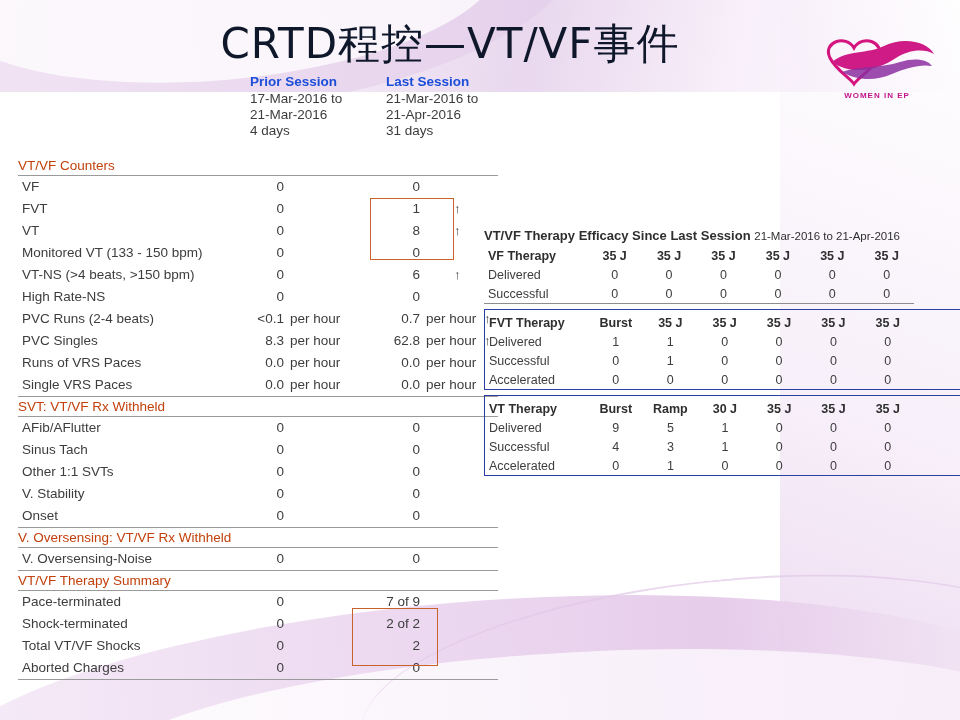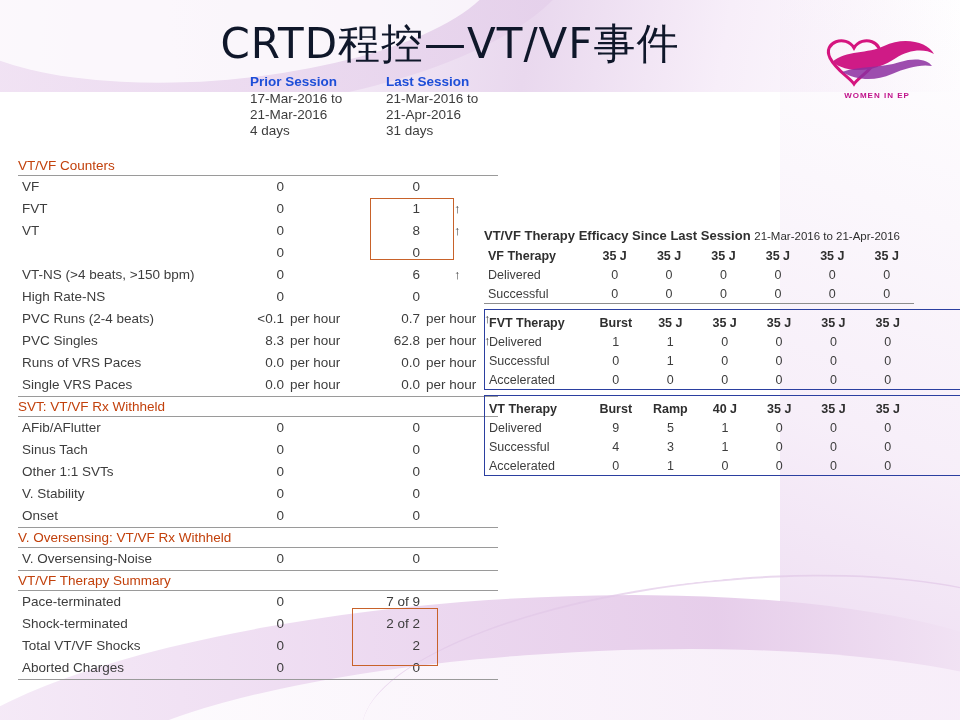--- a/index.html
+++ b/index.html
@@ -153,20 +153,21 @@
         </div>
         <div class="row">
           <span class="lab">VT</span>
           <span class="v1">0</span>
           <span class="u1"></span>
           <span class="v2">8</span>
           <span class="u2"></span>
           <span class="arrA">↑</span>
         </div>
         <div class="row">
+          <span class="lab">Monitored VT (133 - 150 bpm)</span>
           <span class="v1">0</span>
           <span class="u1"></span>
           <span class="v2">0</span>
           <span class="u2"></span>
           <span class="arrA"></span>
         </div>
         <div class="row">
           <span class="lab">VT-NS (&gt;4 beats, &gt;150 bpm)</span>
           <span class="v1">0</span>
           <span class="u1"></span>
@@ -391,21 +392,21 @@
           </tbody>
         </table>
       </div>
       <div class="boxed" style="margin-top: 5px;">
         <table class="grid">
           <tbody>
             <tr class="hrow">
               <td class="name">VT Therapy</td>
               <td class="num">Burst</td>
               <td class="num">Ramp</td>
-              <td class="num">40 J</td>
+              <td class="num">30 J</td>
               <td class="num">35 J</td>
               <td class="num">35 J</td>
               <td class="num">35 J</td>
             </tr>
             <tr>
               <td class="name">Delivered</td>
               <td class="num">9</td>
               <td class="num">5</td>
               <td class="num">1</td>
               <td class="num">0</td>

